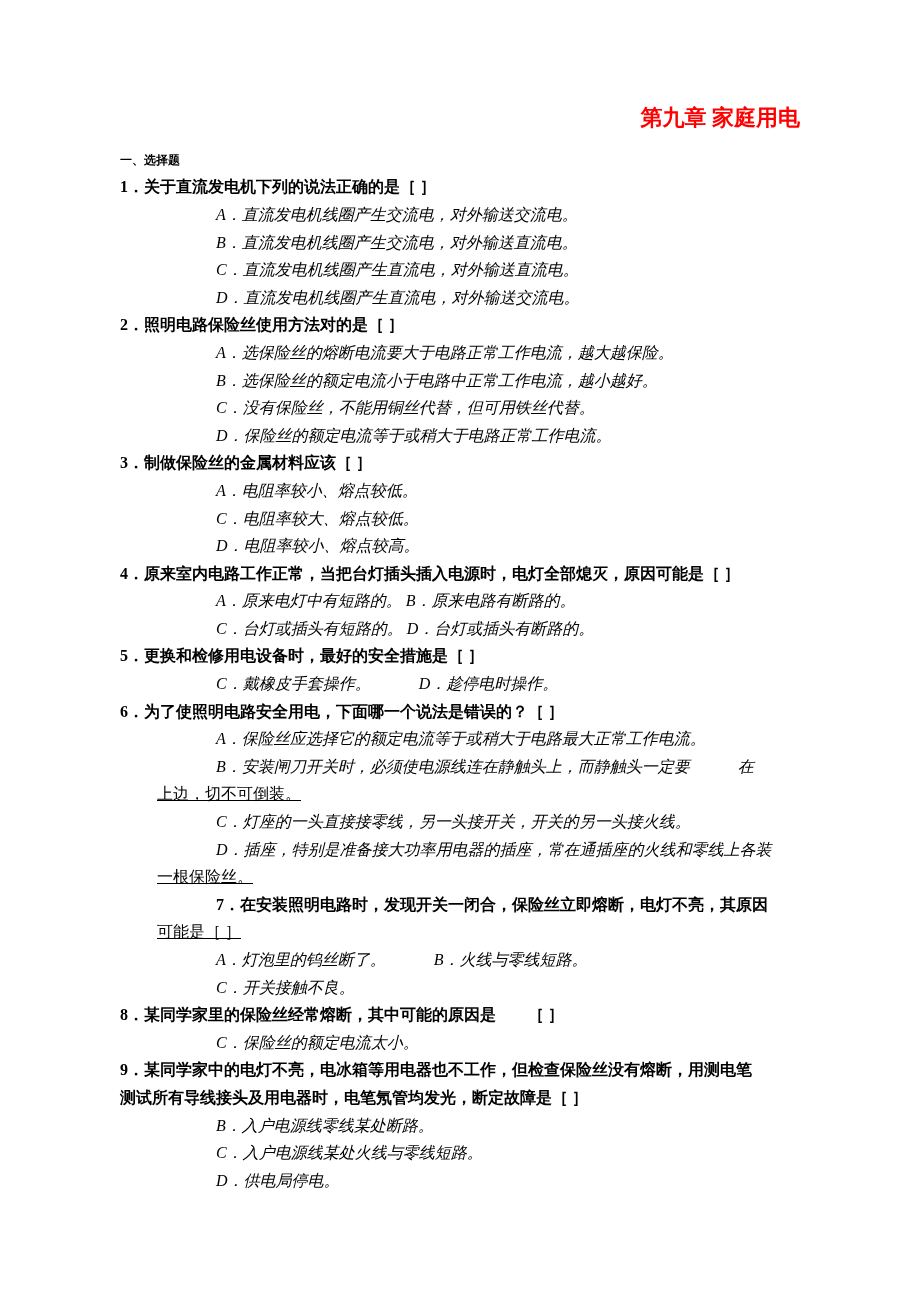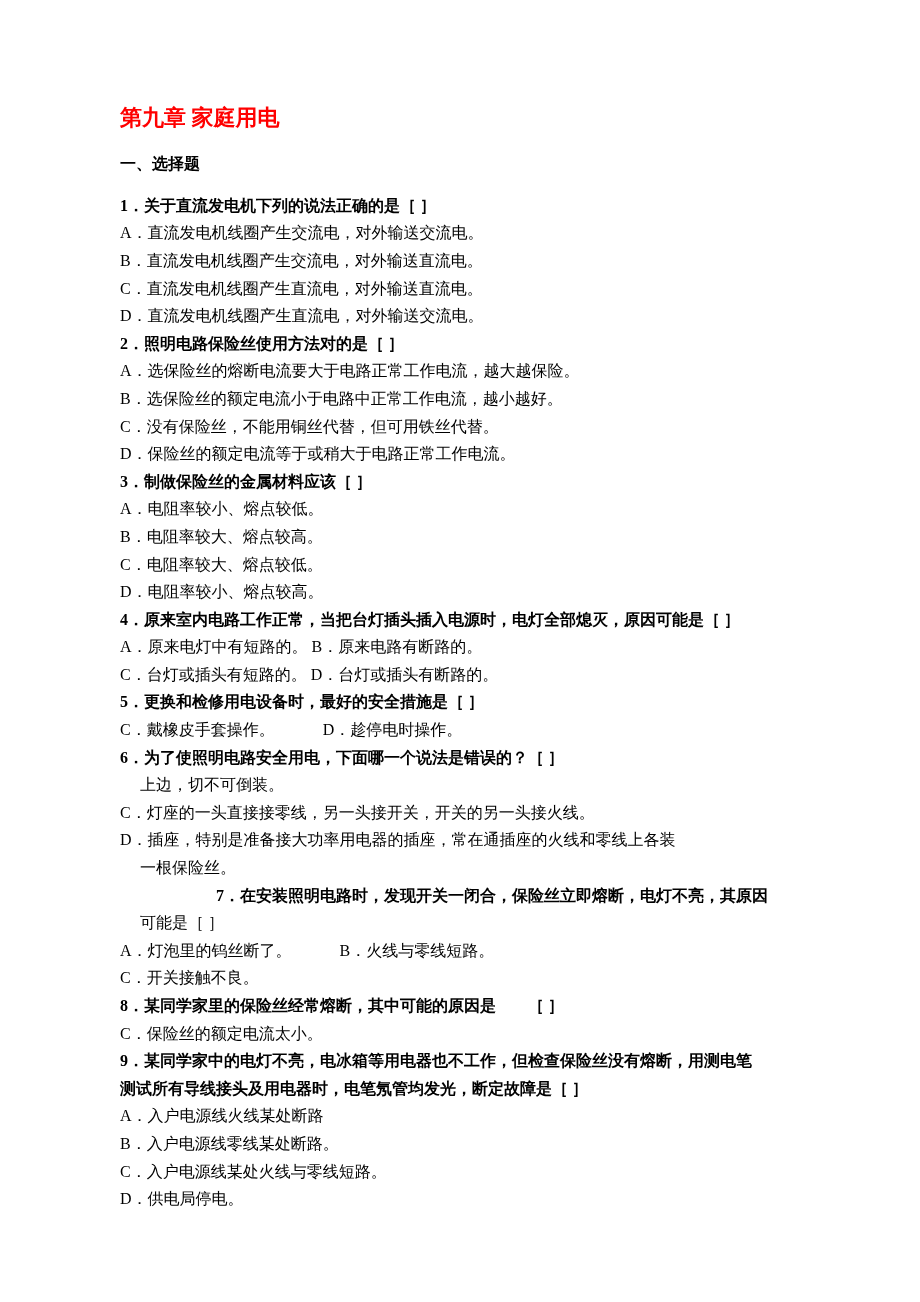--- a/index.html
+++ b/index.html
@@ -9,46 +9,49 @@
       width: 920px;
       margin: 0;
       padding: 100px 120px 50px 120px;
       box-sizing: border-box;
       color: #000;
     }
     .title {
       color: #ff0000;
       font-size: 22px;
       font-weight: bold;
-      text-align: left;
+      text-align: right;
       margin-bottom: 16px;
     }
     .section-header {
       font-weight: bold;
-      font-size: 16px;
-      margin-bottom: 16px;
+      font-size: 12px;
+      margin-bottom: 4px;
     }
     .question {
       margin-bottom: 2px;
     }
     .q-stem {
       margin: 2px 0;
       font-weight: bold;
     }
     .options {
+      margin-left: 96px;
+      font-style: italic;
     }
     .opt {
       display: block;
       margin: 2px 0;
     }
     .indented-stem {
       margin-left: 48px;
     }
     .continued {
-      margin-left: 20px;
+      margin-left: 37px;
+      text-decoration: underline;
     }
   </style>
 </head>
 <body>
 
 <div class="title">第九章  家庭用电</div>
 
 <div class="section-header">一、选择题</div>
 
 <div class="question">
@@ -68,21 +71,20 @@
     <span class="opt">B．选保险丝的额定电流小于电路中正常工作电流，越小越好。</span>
     <span class="opt">C．没有保险丝，不能用铜丝代替，但可用铁丝代替。</span>
     <span class="opt">D．保险丝的额定电流等于或稍大于电路正常工作电流。</span>
   </div>
 </div>
 
 <div class="question">
   <div class="q-stem">3．制做保险丝的金属材料应该［ ］</div>
   <div class="options">
     <span class="opt">A．电阻率较小、熔点较低。</span>
-    <span class="opt">B．电阻率较大、熔点较高。</span>
     <span class="opt">C．电阻率较大、熔点较低。</span>
     <span class="opt">D．电阻率较小、熔点较高。</span>
   </div>
 </div>
 
 <div class="question">
   <div class="q-stem">4．原来室内电路工作正常，当把台灯插头插入电源时，电灯全部熄灭，原因可能是［ ］</div>
   <div class="options">
     <span class="opt">A．原来电灯中有短路的。  B．原来电路有断路的。</span>
     <span class="opt">C．台灯或插头有短路的。  D．台灯或插头有断路的。</span>
@@ -91,20 +93,24 @@
 
 <div class="question">
   <div class="q-stem">5．更换和检修用电设备时，最好的安全措施是［ ］</div>
   <div class="options">
     <span class="opt">C．戴橡皮手套操作。　　　D．趁停电时操作。</span>
   </div>
 </div>
 
 <div class="question">
   <div class="q-stem">6．为了使照明电路安全用电，下面哪一个说法是错误的？［ ］</div>
+  <div class="options">
+    <span class="opt">A．保险丝应选择它的额定电流等于或稍大于电路最大正常工作电流。</span>
+    <span class="opt">B．安装闸刀开关时，必须使电源线连在静触头上，而静触头一定要　　　在</span>
+  </div>
   <div class="continued">上边，切不可倒装。</div>
   <div class="options">
     <span class="opt">C．灯座的一头直接接零线，另一头接开关，开关的另一头接火线。</span>
     <span class="opt">D．插座，特别是准备接大功率用电器的插座，常在通插座的火线和零线上各装</span>
   </div>
   <div class="continued">一根保险丝。</div>
 </div>
 
 <div class="question">
   <div class="q-stem indented-stem" style="margin-left:96px;">7．在安装照明电路时，发现开关一闭合，保险丝立即熔断，电灯不亮，其原因</div>
@@ -119,18 +125,17 @@
   <div class="q-stem">8．某同学家里的保险丝经常熔断，其中可能的原因是　　［ ］</div>
   <div class="options">
     <span class="opt">C．保险丝的额定电流太小。</span>
   </div>
 </div>
 
 <div class="question">
   <div class="q-stem">9．某同学家中的电灯不亮，电冰箱等用电器也不工作，但检查保险丝没有熔断，用测电笔</div>
   <div class="q-stem">测试所有导线接头及用电器时，电笔氖管均发光，断定故障是［ ］</div>
   <div class="options">
-    <span class="opt">A．入户电源线火线某处断路</span>
     <span class="opt">B．入户电源线零线某处断路。</span>
     <span class="opt">C．入户电源线某处火线与零线短路。</span>
     <span class="opt">D．供电局停电。</span>
   </div>
 </div>
 
 </body></html>

